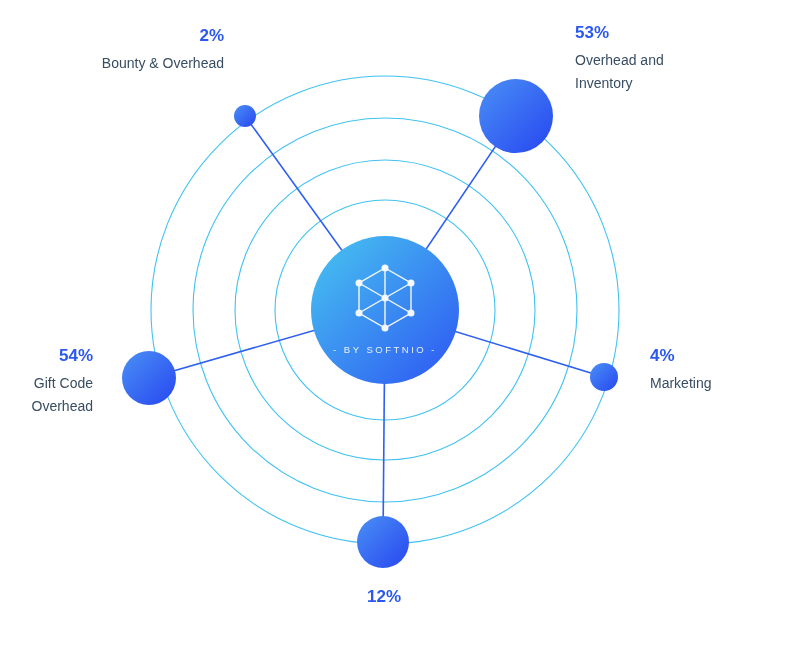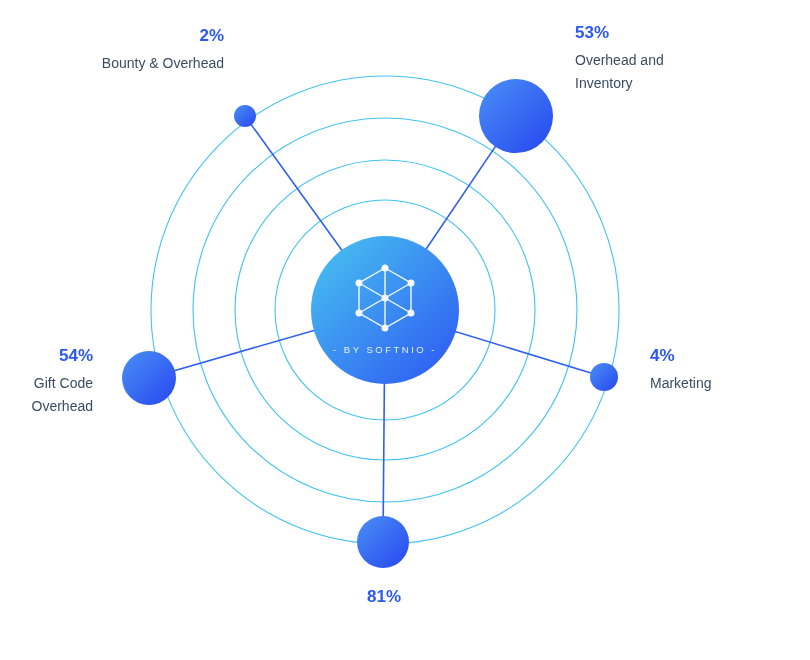--- a/index.html
+++ b/index.html
@@ -110,16 +110,16 @@
     <div class="lbl">Marketing</div>
   </div>
 
   <div class="node-label align-right" style="top:344px; right:717px;">
     <div class="pct">54%</div>
     <div class="lbl">Gift Code</div>
     <div class="lbl">Overhead</div>
   </div>
 
   <div class="node-label align-left" style="top:585px; left:367px;">
-    <div class="pct">81%</div>
+    <div class="pct">12%</div>
   </div>
 
 </div>
 
 </body></html>

